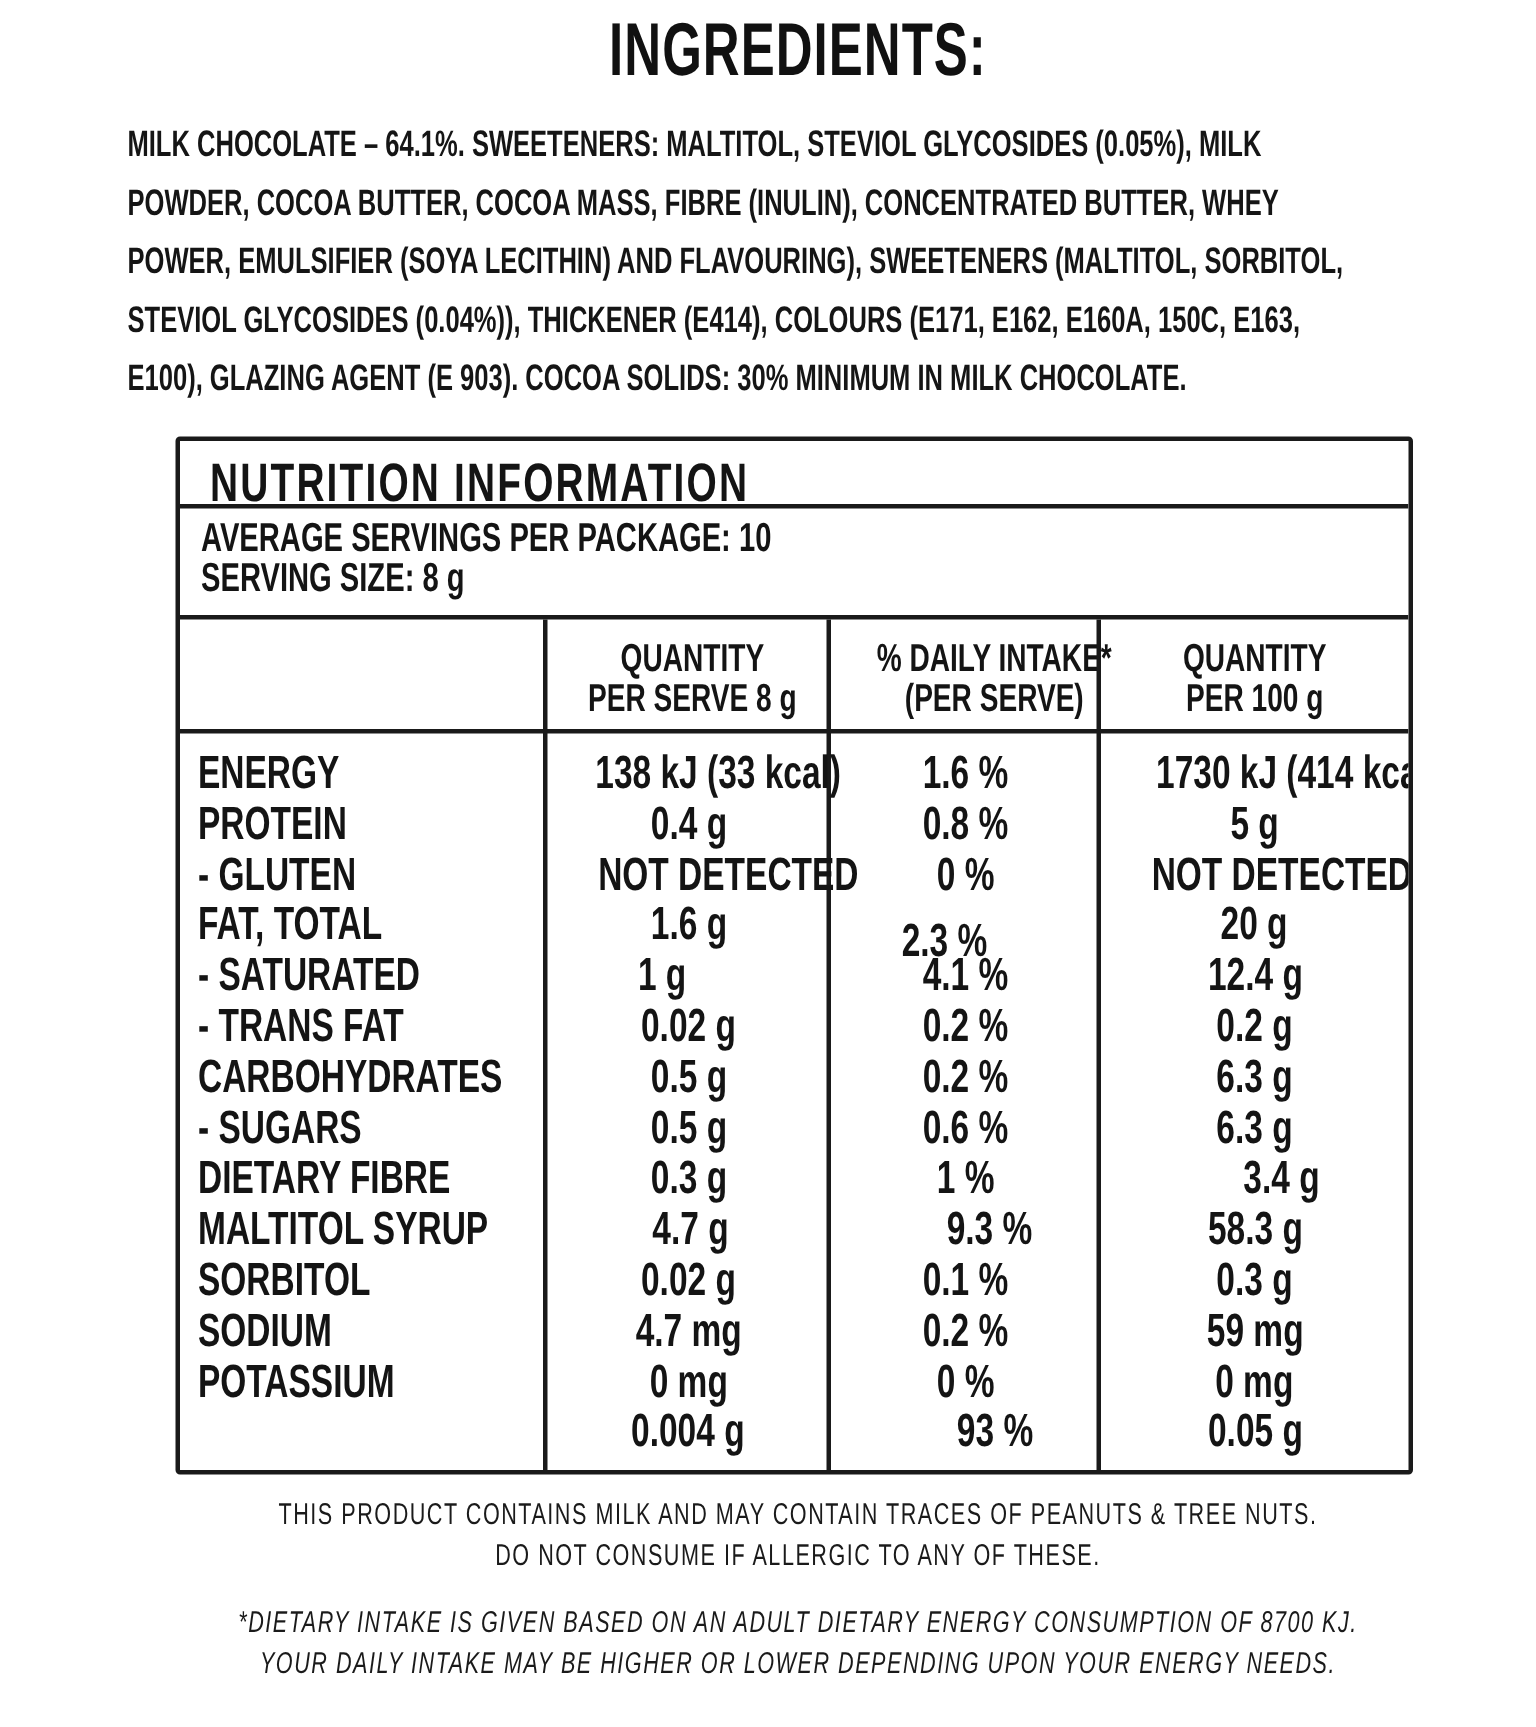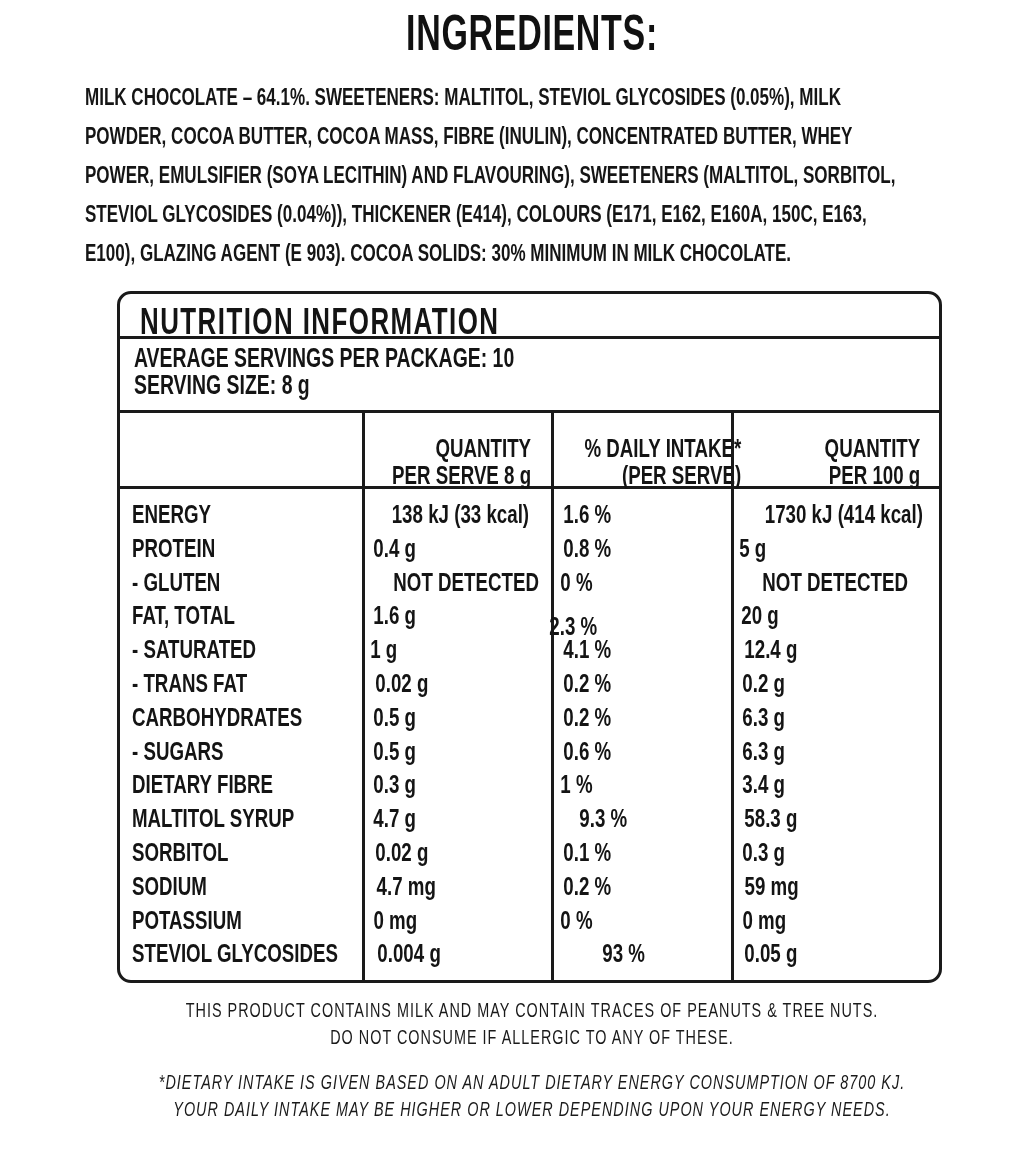--- a/index.html
+++ b/index.html
@@ -33,21 +33,21 @@
       transform-origin: 0 0;
       color: #151515;
     }
     .ingredients div { white-space: nowrap; }
 
     .nutri-box {
       position: absolute;
       left: 117px; top: 291px;
       width: 825px; height: 692px;
       border: 3px solid #1a1a1a;
-      border-radius: 14px;
+      border-radius: 3px;
       overflow: hidden;
     }
     .nutri-title-row {
       position: absolute; left: 0; top: 0; width: 100%; height: 45px;
       border-bottom: 3px solid #1a1a1a;
     }
     .nutri-title {
       position: absolute; left: 20px; top: 7px;
       font-weight: bold; font-size: 36px; letter-spacing: 2px;
       transform: scaleX(0.72); transform-origin: 0 0;
@@ -64,40 +64,40 @@
       white-space: nowrap;
     }
     .col-line {
       position: absolute; top: 119px; bottom: 0; width: 3px; background: #1a1a1a;
     }
     .header-row {
       position: absolute; left: 0; top: 119px; width: 100%; height: 76px;
       border-bottom: 3px solid #1a1a1a;
     }
     .hcell {
-      position: absolute; top: 22px;
+      position: absolute; top: 12px;
       font-weight: bold; font-size: 26px; line-height: 27px;
-      text-align: right;
+      text-align: center;
       white-space: nowrap;
     }
     .hcell .inner { display: inline-block; transform: scaleX(0.72); transform-origin: 50% 0; }
     .rows {
       position: absolute; left: 0; top: 204px; width: 100%;
     }
     .row {
       position: relative; height: 33.8px;
     }
     .cell {
       position: absolute; top: 0;
-      font-weight: bold; font-size: 26px; line-height: 33px;
+      font-weight: bold; font-size: 31px; line-height: 33px;
       white-space: nowrap;
     }
     .cell.name { left: 12px; }
     .cell.name .inner { display: inline-block; transform: scaleX(0.72); transform-origin: 0 0; }
-    .cell.c { }
+    .cell.c { text-align: center; }
     .cell.c .inner { display: inline-block; transform: scaleX(0.72); transform-origin: 50% 0; }
 
     .allergy {
       position: absolute; left: 0; top: 997px; width: 1064px;
       text-align: center;
       font-size: 20px; line-height: 27px;
       letter-spacing: 1.4px;
       transform: scaleX(0.72); transform-origin: 532px 0;
       color: #1a1a1a;
     }
@@ -232,21 +232,20 @@
         <div class="cell c" style="left: 434px; width: 179px;"><span class="inner">0.2 %</span></div>
         <div class="cell c" style="left: 614px; width: 205px;"><span class="inner">59 mg</span></div>
       </div>
       <div class="row">
         <div class="cell name"><span class="inner">POTASSIUM</span></div>
         <div class="cell c" style="left: 245px; width: 188px;"><span class="inner">0 mg</span></div>
         <div class="cell c" style="left: 434px; width: 179px;"><span class="inner">0 %</span></div>
         <div class="cell c" style="left: 614px; width: 205px;"><span class="inner">0 mg</span></div>
       </div>
       <div class="row">
-        <div class="cell name"><span class="inner">STEVIOL GLYCOSIDES</span></div>
         <div class="cell c" style="left: 245px; width: 188px;"><span class="inner">0.004 g</span></div>
         <div class="cell c" style="left: 434px; width: 179px; padding-left: 40px;"><span class="inner">93 %</span></div>
         <div class="cell c" style="left: 614px; width: 205px;"><span class="inner">0.05 g</span></div>
       </div>
     </div>
 </div>
 
 <div class="allergy">
   <div>THIS PRODUCT CONTAINS MILK AND MAY CONTAIN TRACES OF PEANUTS &amp; TREE NUTS.</div>
   <div>DO NOT CONSUME IF ALLERGIC TO ANY OF THESE.</div>

